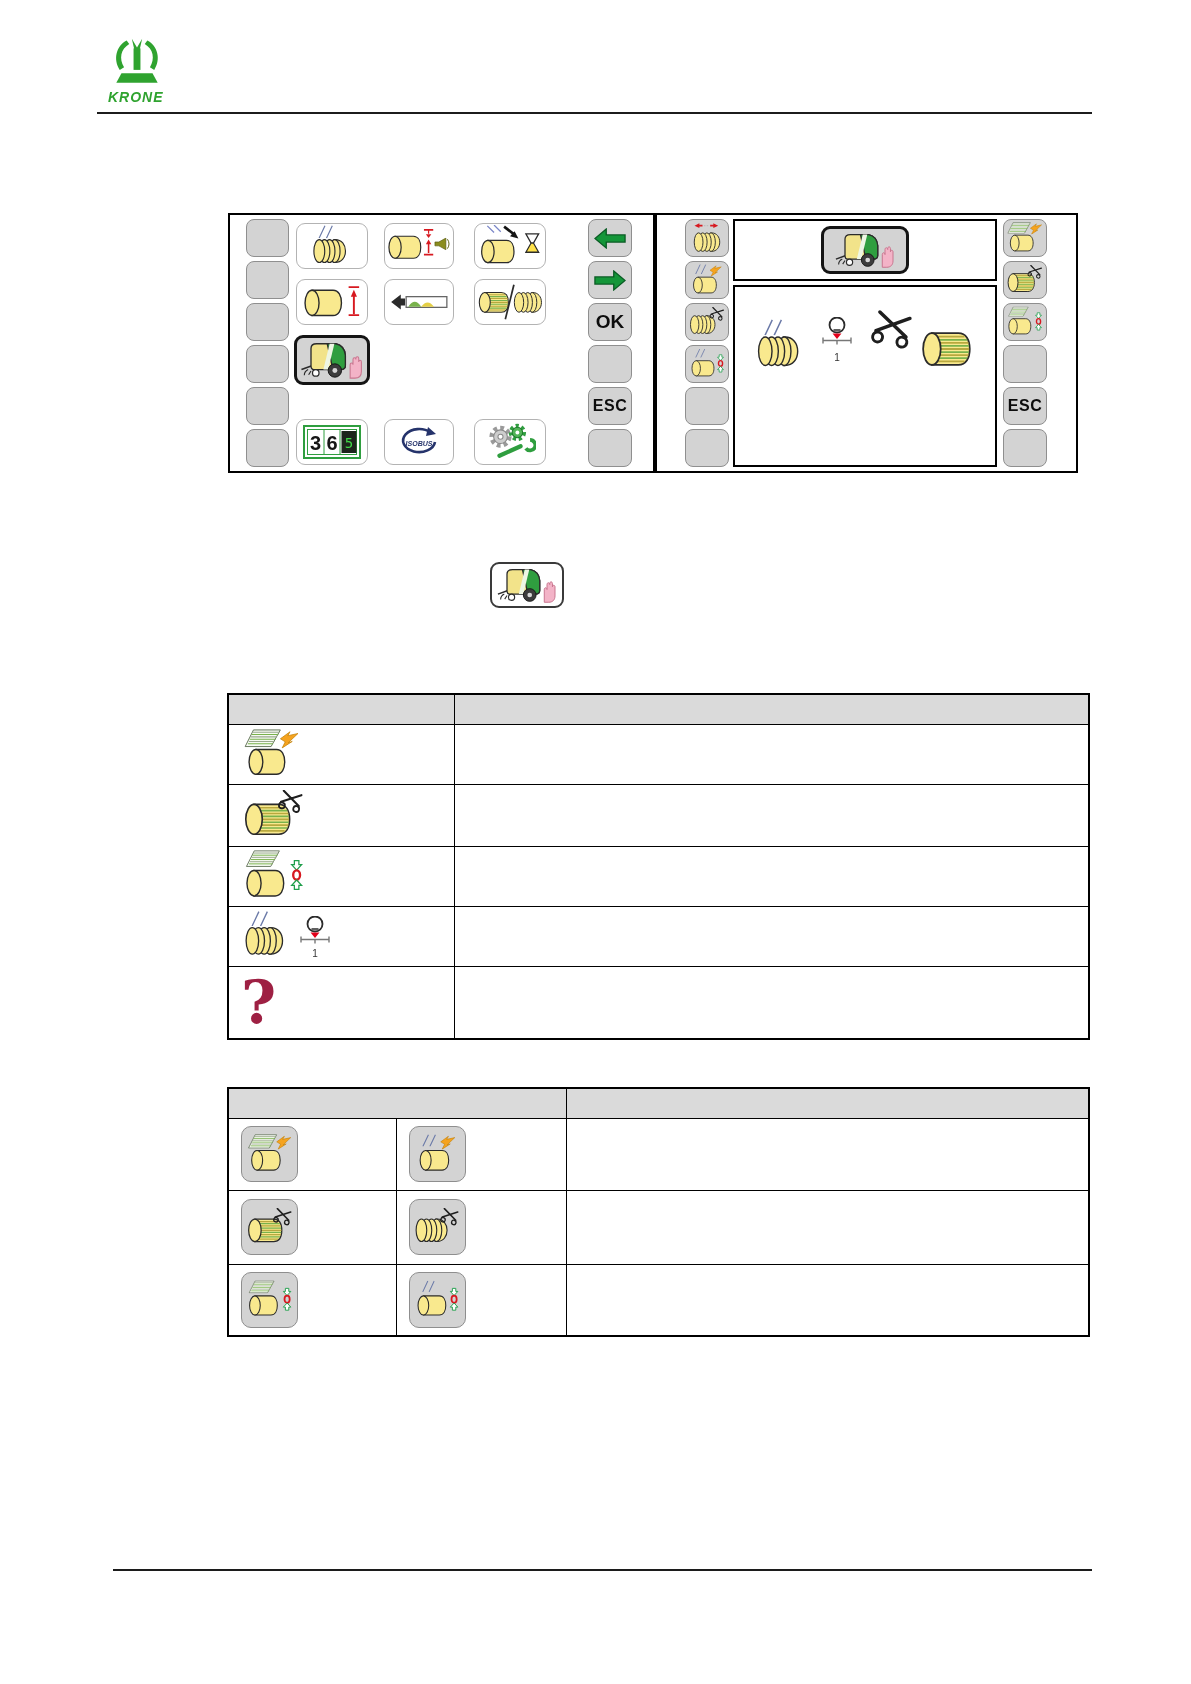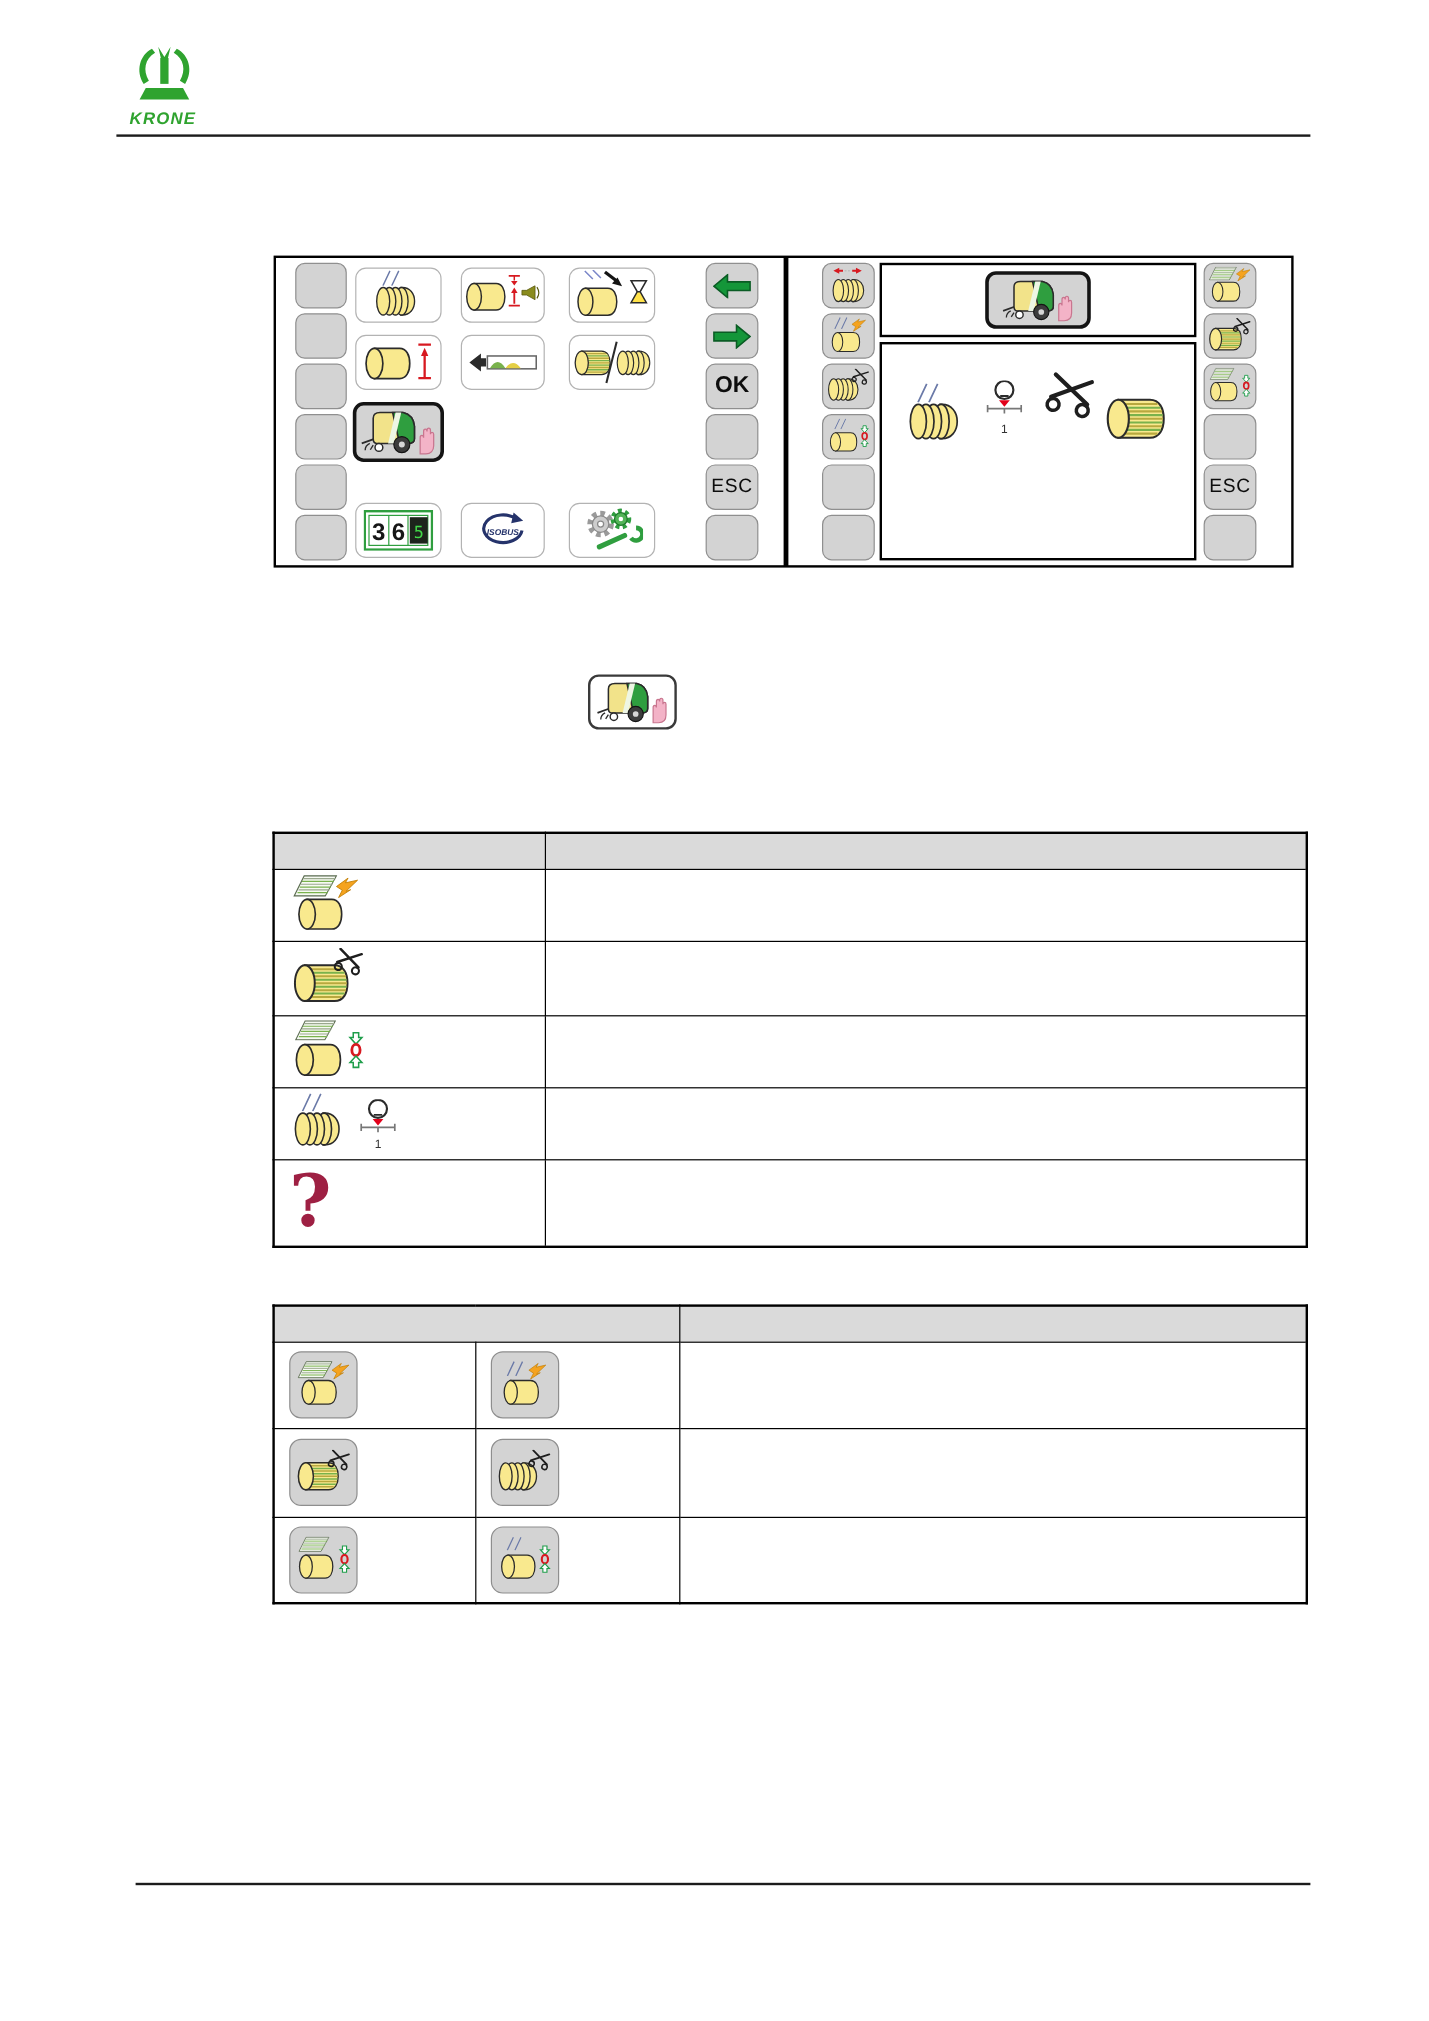--- a/index.html
+++ b/index.html
@@ -6,21 +6,21 @@
   body{width:1191px;height:1684px;background:#fff;position:relative;
        font-family:"Liberation Sans",sans-serif;}
   .page{position:absolute;left:0;top:0;width:1191px;height:1684px;background:#fff;overflow:hidden;}
   .hline{position:absolute;height:0;border-top:2px solid #1c1c1c;}
   .logo{position:absolute;left:108px;top:38px;width:72px;}
   .logo-text{font-style:italic;font-weight:bold;color:#2fa32f;font-size:14px;letter-spacing:1px;margin-top:-3px;}
   .screen{position:absolute;border:2px solid #000;background:#fff;}
   .key{position:absolute;width:43px;height:38px;background:#d3d3d3;border:1px solid #8f8f8f;
        border-radius:8px;display:flex;align-items:center;justify-content:center;box-sizing:border-box;}
   .navlbl{font-weight:bold;font-size:19px;color:#0d0d0d;}
-  .esclbl{font-weight:normal;font-size:16px;color:#0d0d0d;letter-spacing:0.5px;}
+  .esclbl{font-weight:bold;font-size:16px;color:#0d0d0d;letter-spacing:0.5px;}
   .cell{position:absolute;background:#fff;border:1.5px solid #b3b3b3;border-radius:9px;
         display:flex;align-items:center;justify-content:center;box-sizing:border-box;}
   .cell.selected{background:#d3d3d3;border:3px solid #141414;}
   .box{position:absolute;border:2.5px solid #000;background:#fff;box-sizing:border-box;}
   .inline-icon{position:absolute;border:2px solid #3a3a3a;border-radius:9px;background:#fff;
         display:flex;align-items:center;justify-content:center;box-sizing:border-box;}
   .dtable{border-collapse:collapse;position:absolute;table-layout:fixed;background:#fff;border:2px solid #000;}
   .dtable td{border:1px solid #000;vertical-align:middle;padding:0 8px 0 12px;box-sizing:border-box;}
   .dtable tr.hrow td{background:#dadada;height:30px;}
   .skbtn{width:57px;height:56px;background:#d3d3d3;border:1px solid #8e8e8e;border-radius:10px;

